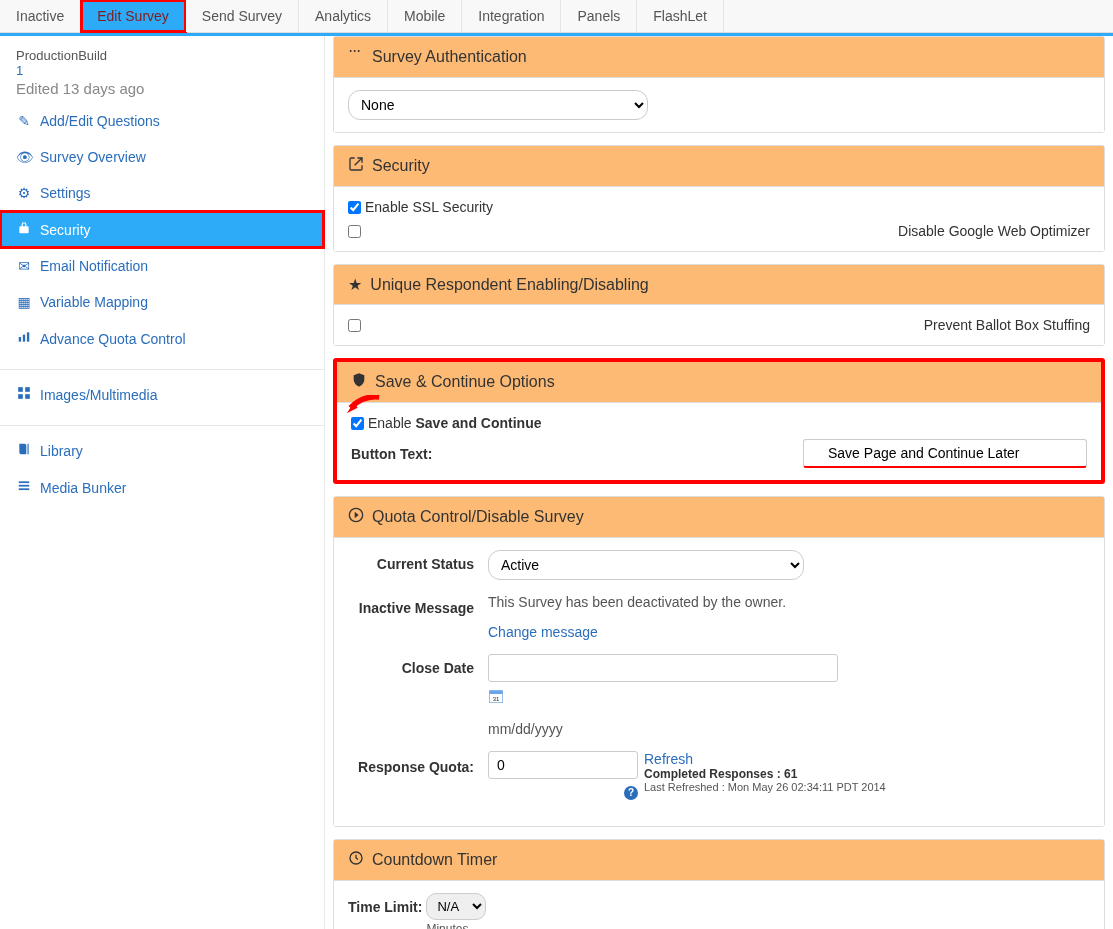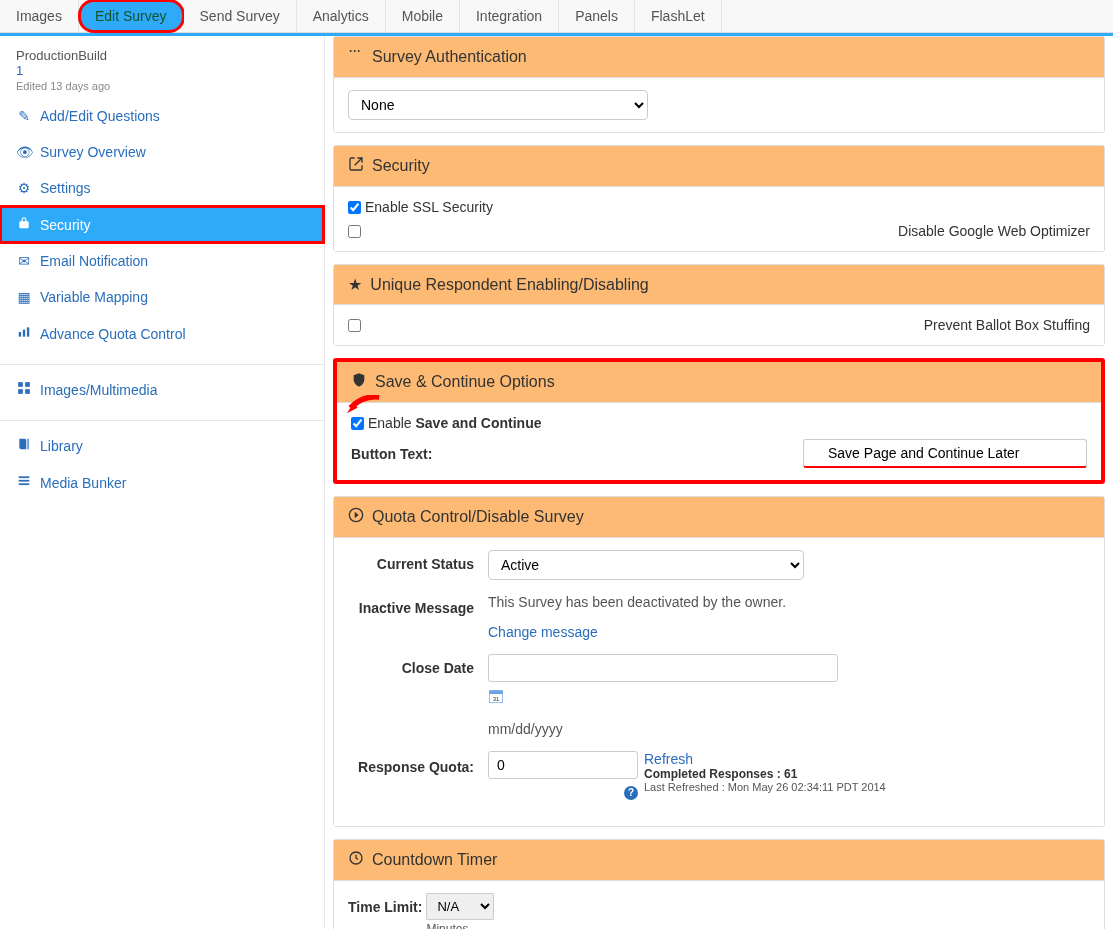--- a/index.html
+++ b/index.html
@@ -1,44 +1,44 @@
 <!DOCTYPE html>
 <html><head>
 <meta charset="utf-8">
 <style>
 * { box-sizing: border-box; margin: 0; padding: 0; }
 body { font-family: "Helvetica Neue", Helvetica, Arial, sans-serif; font-size: 14px; color: #333; background: #fff; }
 
 .top-tabs { display: flex; border-bottom: 1px solid #ddd; background: #f8f8f8; }
 .top-tabs .tab { padding: 8px 16px; border-right: 1px solid #e5e5e5; color: #555; cursor: pointer; background: #f8f8f8; }
-.top-tabs .tab.active { background: #2dabf9; color: #14532d; border-radius: 15px; }
+.top-tabs .tab.active { background: #2dabf9; color: #7f1d1d; }
 .top-tabs .tab.highlight-red { outline: 3px solid #f00; outline-offset: -2px; }
 .active-underline { height: 3px; background: #2dabf9; width: 100%; }
 
 .layout { display: flex; }
 .sidebar { width: 325px; border-right: 1px solid #e8e8e8; min-height: 860px; }
 .sidebar-header { padding: 12px 16px 6px; font-size: 13px; color: #555; }
 .sidebar-header .id { color: #2a6ebb; font-size: 13px; }
-.sidebar-header .edited { font-size: 11px; color: #888; margin-top: 2px; }
+.sidebar-header .edited { font-size: 15px; color: #888; margin-top: 2px; }
 
 .side-menu { list-style: none; }
 .side-menu li { padding: 10px 16px; color: #2a6ebb; cursor: pointer; display: flex; align-items: center; gap: 8px; }
 .side-menu li.active { background: #2dabf9; color: #fff; }
 .side-menu li.highlight-red { outline: 3px solid #f00; outline-offset: -2px; }
 .side-menu li.spacer-above { border-top: 1px solid #e8e8e8; margin-top: 12px; padding-top: 16px; }
 .side-icon { width: 16px; display: inline-block; text-align: center; font-size: 14px; }
 
 .main { flex: 1; padding: 0 8px 20px 8px; }
 
 .panel { border: 1px solid #ddd; border-radius: 3px; margin-bottom: 12px; }
 .panel-header { background: #fdba74; padding: 10px 14px; border-bottom: 1px solid #ddd; font-size: 16px; color: #333; display: flex; align-items: center; gap: 8px; }
 .panel-body { padding: 12px 14px; background: #fff; font-size: 14px; }
 
-.select { width: 300px; padding: 5px 8px; border: 1px solid #ccc; border-radius: 4px; font-size: 14px; background: #fff; }
-.select-sm { width: 68px; padding: 4px 6px; border: 1px solid #ccc; border-radius: 1px; font-size: 13px; }
+.select { width: 300px; padding: 5px 8px; border: 1px solid #ccc; border-radius: 12px; font-size: 14px; background: #fff; }
+.select-sm { width: 60px; padding: 4px 6px; border: 1px solid #ccc; border-radius: 10px; font-size: 13px; }
 .input-text { border: 1px solid #ccc; border-radius: 3px; padding: 5px 8px; font-size: 14px; }
 
 .check-row { display: flex; align-items: center; gap: 4px; margin-bottom: 8px; font-size: 14px; }
 .check-row:last-child { margin-bottom: 0; justify-content: space-between; }
 
 .highlight-box { border: 4px solid #f00; }
 
 .arrow-annot {
   position: absolute; width: 36px; height: 22px;
 }
@@ -61,21 +61,21 @@
 
 .help-icon {
   display:inline-block; width:14px; height:14px; border-radius:50%;
   background:#2a6ebb; color:#fff; font-size:10px; line-height:14px; text-align:center; font-weight:bold;
 }
 </style>
 </head>
 <body>
 
 <div class="top-tabs">
-  <div class="tab">Images</div>
+  <div class="tab">Inactive</div>
   <div class="tab active highlight-red">Edit Survey</div>
   <div class="tab">Send Survey</div>
   <div class="tab">Analytics</div>
   <div class="tab">Mobile</div>
   <div class="tab">Integration</div>
   <div class="tab">Panels</div>
   <div class="tab">FlashLet</div>
 </div>
 <div class="active-underline"></div>
 

